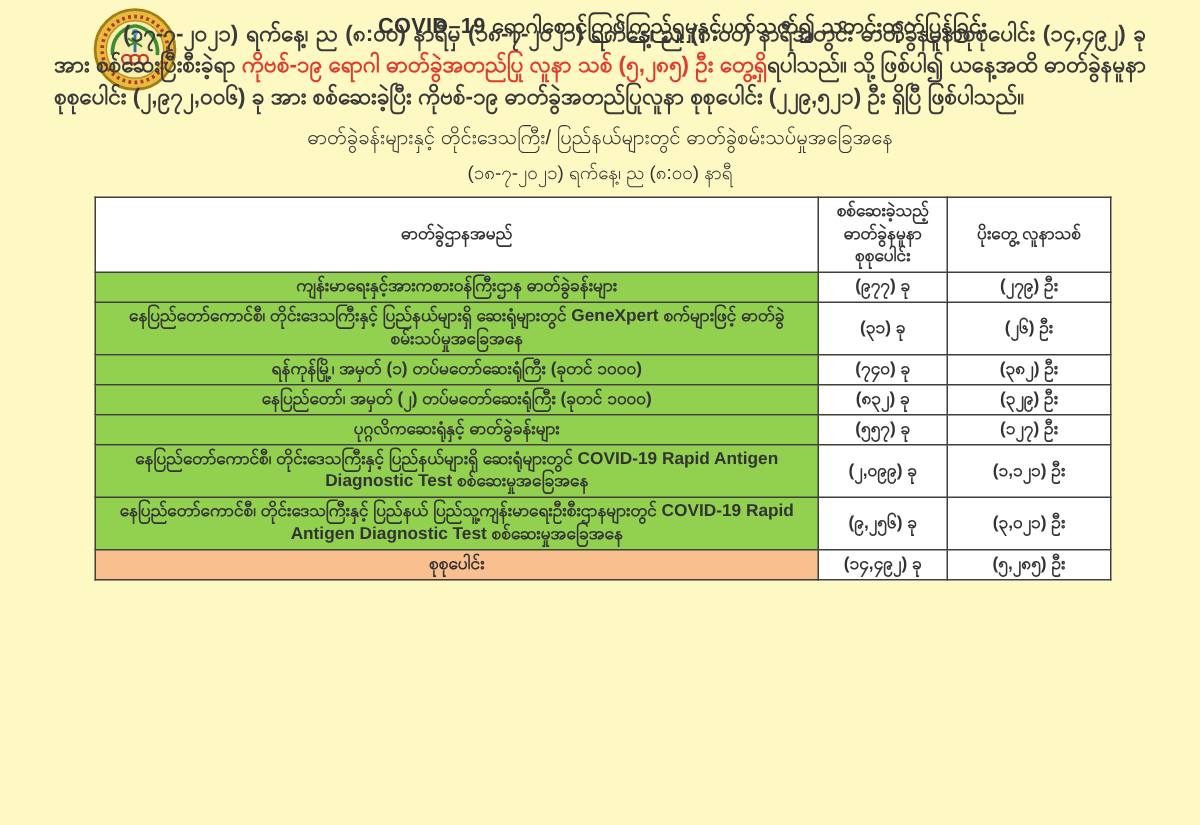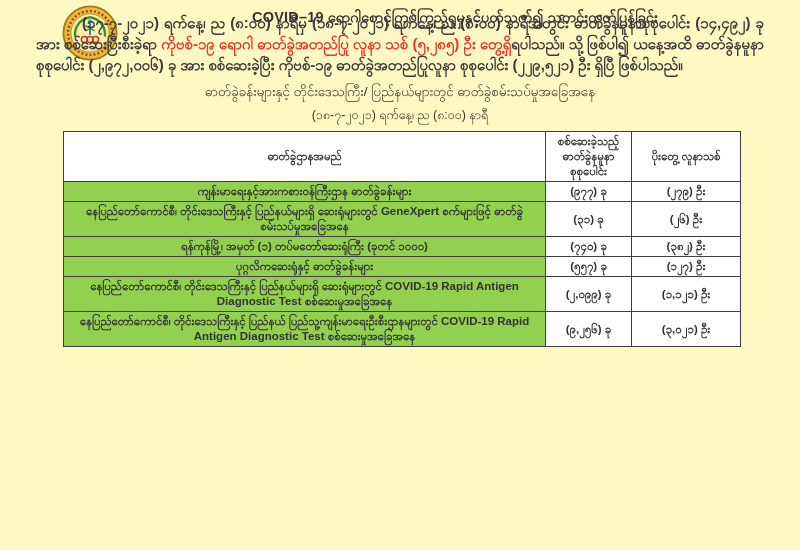--- a/index.html
+++ b/index.html
@@ -98,30 +98,40 @@
         <td class="name">နေပြည်တော်ကောင်စီ၊ တိုင်းဒေသကြီးနှင့် ပြည်နယ်များရှိ ဆေးရုံများတွင် GeneXpert စက်များဖြင့် ဓာတ်ခွဲစမ်းသပ်မှုအခြေအနေ</td>
         <td class="val">(၃၁) ခု</td>
         <td class="val">(၂၆) ဦး</td>
       </tr>
       <tr>
         <td class="name">ရန်ကုန်မြို့၊ အမှတ် (၁) တပ်မတော်ဆေးရုံကြီး (ခုတင် ၁၀၀၀)</td>
         <td class="val">(၇၄၀) ခု</td>
         <td class="val">(၃၈၂) ဦး</td>
       </tr>
       <tr>
+        <td class="name">နေပြည်တော်၊ အမှတ် (၂) တပ်မတော်ဆေးရုံကြီး (ခုတင် ၁၀၀၀)</td>
+        <td class="val">(၈၃၂) ခု</td>
+        <td class="val">(၃၂၉) ဦး</td>
+      </tr>
+      <tr>
         <td class="name">ပုဂ္ဂလိကဆေးရုံနှင့် ဓာတ်ခွဲခန်းများ</td>
         <td class="val">(၅၅၇) ခု</td>
         <td class="val">(၁၂၇) ဦး</td>
       </tr>
       <tr>
         <td class="name">နေပြည်တော်ကောင်စီ၊ တိုင်းဒေသကြီးနှင့် ပြည်နယ်များရှိ ဆေးရုံများတွင် COVID-19 Rapid Antigen Diagnostic Test စစ်ဆေးမှုအခြေအနေ</td>
         <td class="val">(၂,၀၉၉) ခု</td>
         <td class="val">(၁,၁၂၁) ဦး</td>
       </tr>
       <tr>
         <td class="name">နေပြည်တော်ကောင်စီ၊ တိုင်းဒေသကြီးနှင့် ပြည်နယ် ပြည်သူ့ကျန်းမာရေးဦးစီးဌာနများတွင် COVID-19 Rapid Antigen Diagnostic Test စစ်ဆေးမှုအခြေအနေ</td>
         <td class="val">(၉,၂၅၆) ခု</td>
         <td class="val">(၃,၀၂၁) ဦး</td>
       </tr>
+      <tr class="total">
+        <td class="name">စုစုပေါင်း</td>
+        <td class="val">(၁၄,၄၉၂) ခု</td>
+        <td class="val">(၅,၂၈၅) ဦး</td>
+      </tr>
     </tbody>
   </table>
 
 </div>
 
 </body></html>

